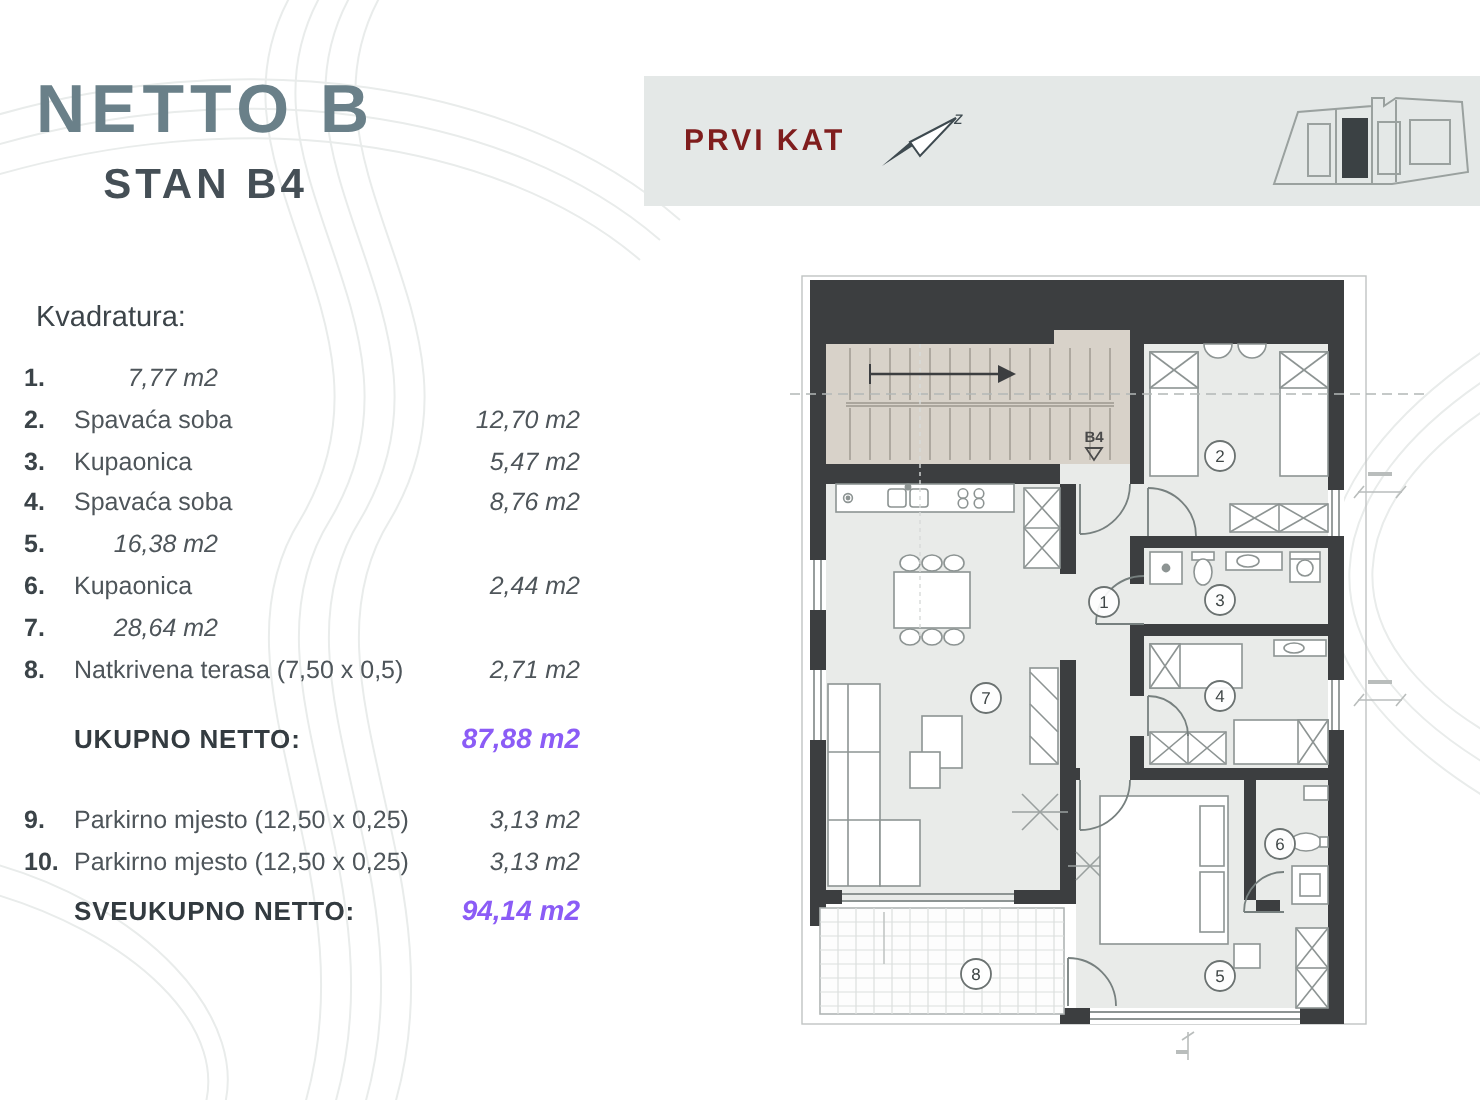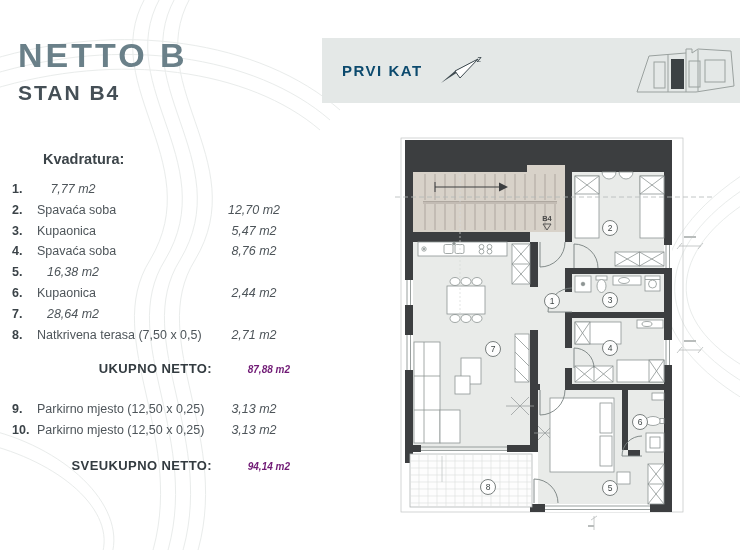--- a/index.html
+++ b/index.html
@@ -6,36 +6,36 @@
   body{
     width:740px;height:550px;position:relative;overflow:hidden;
     background:#ffffff;
     font-family:"Liberation Sans","DejaVu Sans",sans-serif;
     color:#4e555a;
   }
   .bgwaves{position:absolute;left:0;top:0;z-index:0;}
   
   .titleblock{position:absolute;left:18px;top:38px;z-index:2;}
   .title{font-size:34px;font-weight:800;letter-spacing:3px;color:#6a8089;line-height:1;}
-  .subtitle{font-size:21px;font-weight:800;letter-spacing:2px;color:#454f56;margin-top:9px;}
-  .kvadratura{position:absolute;left:18px;top:151px;font-size:14.5px;font-weight:700;color:#3c4449;z-index:2;margin-left:25px;}
+  .subtitle{font-size:21px;font-weight:800;letter-spacing:2px;color:#454f56;margin-top:9px;text-align:center;}
+  .kvadratura{position:absolute;left:18px;top:151px;font-size:14.5px;font-weight:400;color:#3c4449;z-index:2;}
   .arealist{position:absolute;left:12px;top:182px;width:278px;z-index:2;font-size:12.5px;}
   .arow{display:flex;align-items:baseline;height:20.8px;}
   .arow .num{width:25px;font-weight:700;color:#3b4348;flex:none;}
   .arow .lbl{flex:1;color:#4e555a;}
-  .arow .val{width:72px;text-align:center;font-style:italic;color:#4e555a;}
+  .arow .val{width:72px;text-align:right;font-style:italic;color:#4e555a;}
   .totalrow{display:flex;align-items:baseline;margin-top:13px;}
-  .totalrow .lbl{flex:1;padding-left:25px;font-weight:800;font-size:13px;color:#333b40;letter-spacing:.4px;text-align:right;}
-  .totalrow .val{width:78px;text-align:right;font-weight:800;font-style:italic;font-size:10px;color:#701a75;}
+  .totalrow .lbl{flex:1;padding-left:25px;font-weight:800;font-size:13px;color:#333b40;letter-spacing:.4px;}
+  .totalrow .val{width:78px;text-align:right;font-weight:800;font-style:italic;font-size:14px;color:#8b5cf6;}
   .gap-park{margin-top:26px;}
-  .grandrow{margin-top:14px;}
+  .grandrow{margin-top:2px;}
   
   .band{position:absolute;left:322px;top:38px;right:0;height:65px;background:#e4e8e7;z-index:1;
         display:flex;align-items:center;}
-  .floorlabel{margin-left:20px;font-size:15px;font-weight:800;letter-spacing:1.5px;color:#0c4a6e;}
+  .floorlabel{margin-left:20px;font-size:15px;font-weight:800;letter-spacing:1.5px;color:#7f1d1d;}
   .northarrow{margin-left:14px;}
   .siteicon{margin-left:auto;margin-right:2px;}
   
   .plan{position:absolute;left:395px;top:130px;z-index:2;}
   svg text{font-family:"Liberation Sans","DejaVu Sans",sans-serif;}
 </style>
 </head>
 <body>
 
 <svg class="bgwaves" width="740" height="550" viewBox="0 0 740 550">

